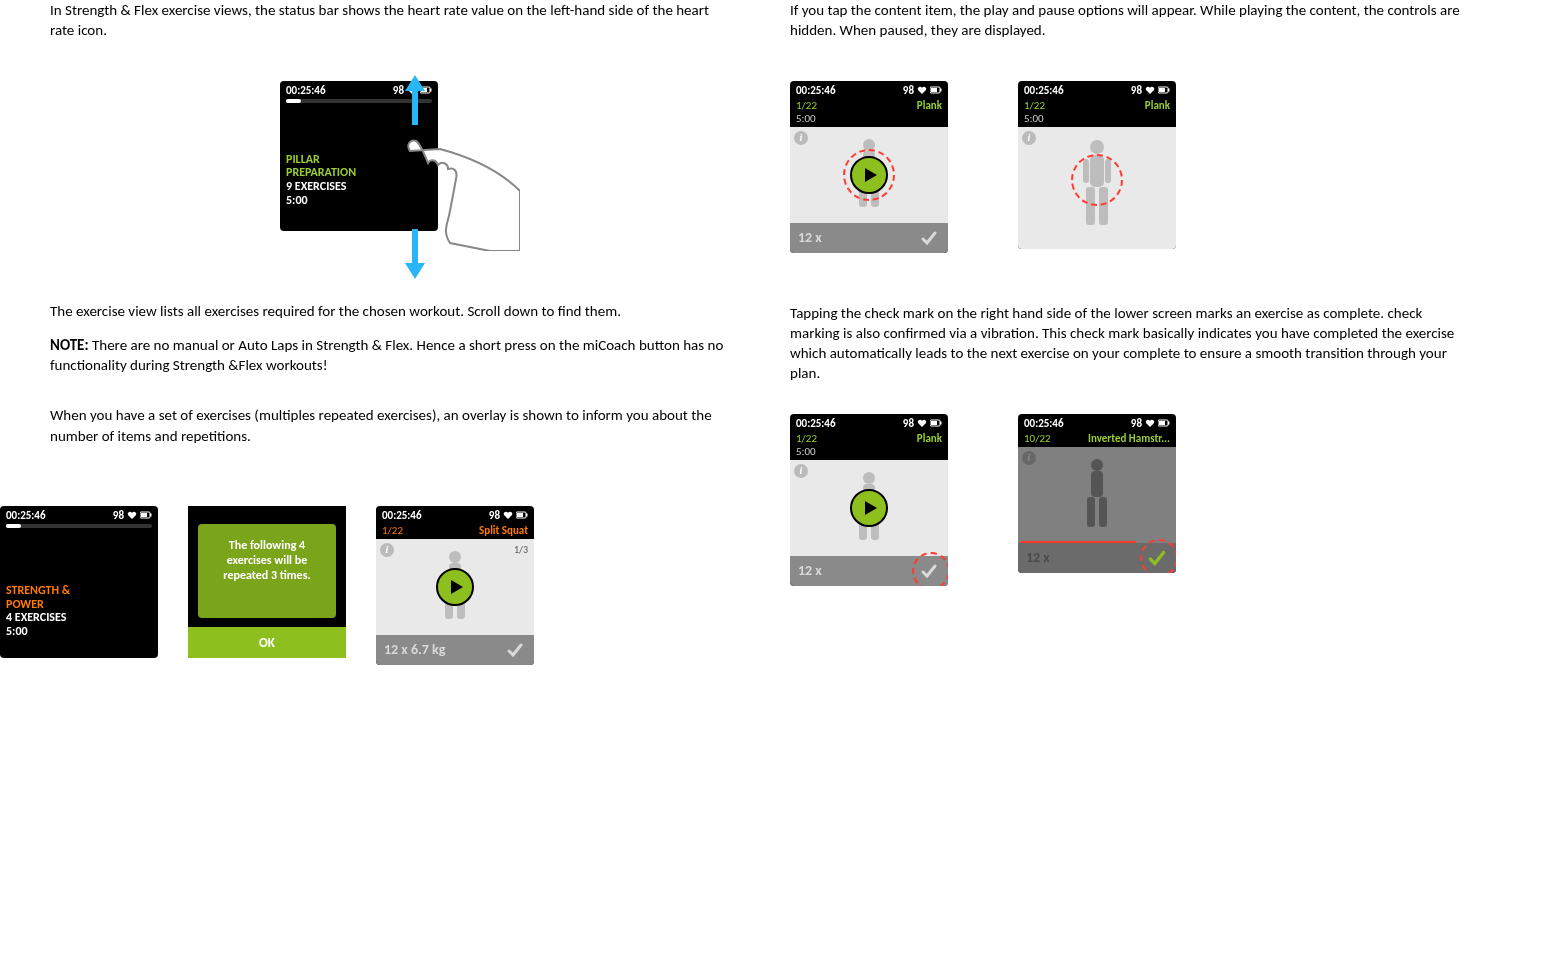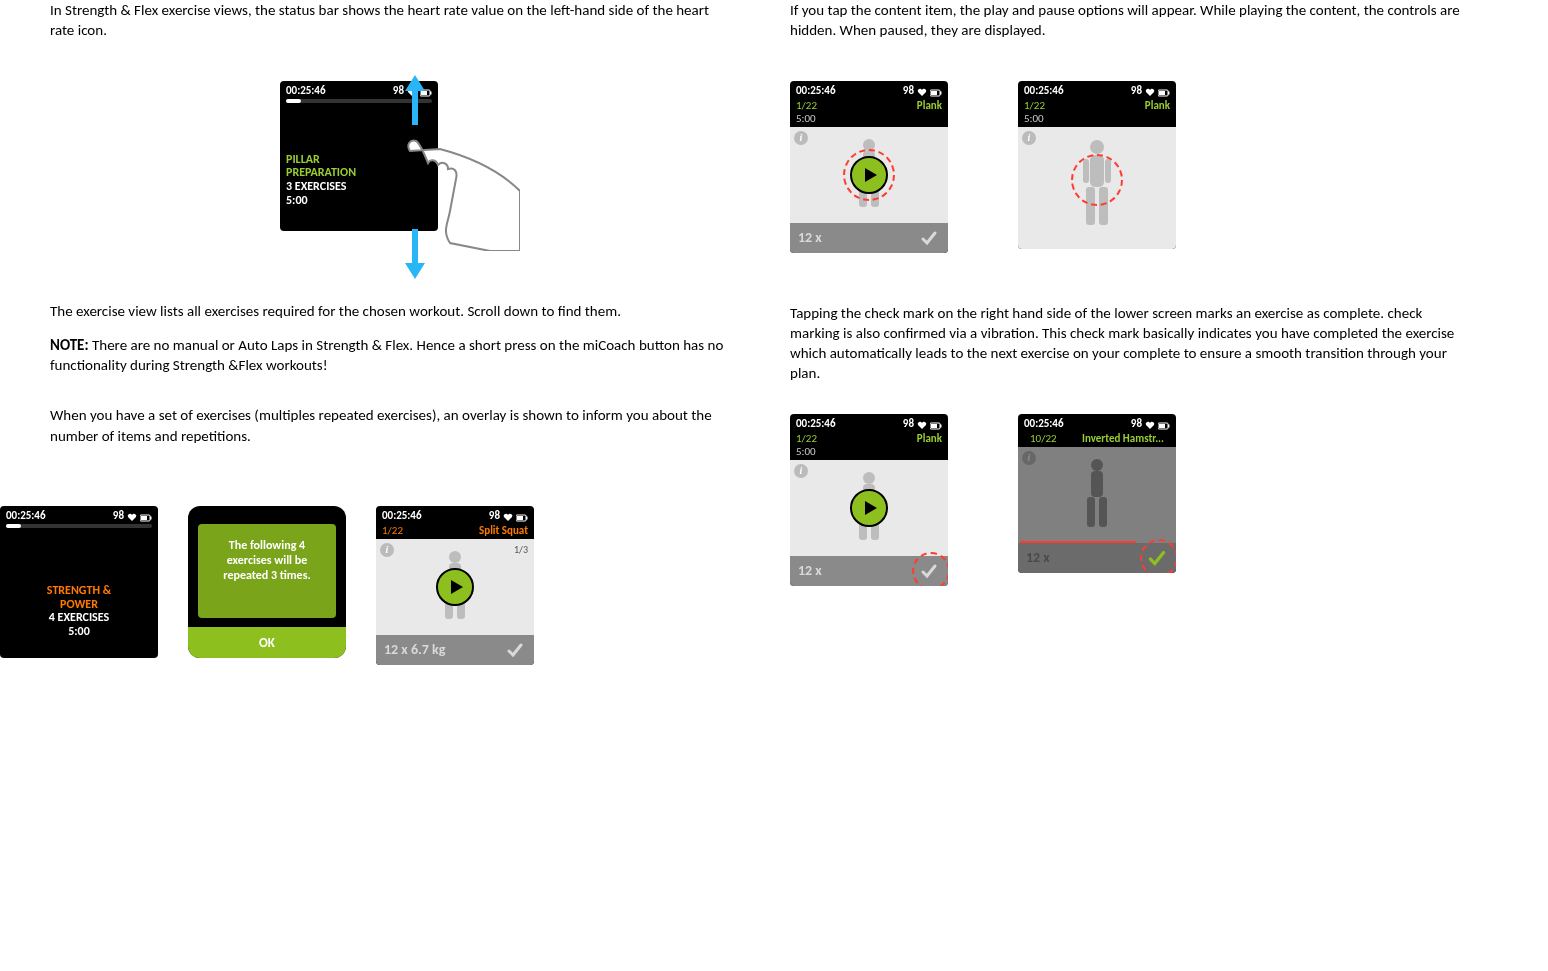--- a/index.html
+++ b/index.html
@@ -48,21 +48,21 @@
     overflow: hidden;
   }
   .statusbar {
     display: flex;
     justify-content: space-between;
     align-items: center;
     padding: 3px 6px 2px;
     font-size: 11px;
     font-weight: bold;
   }
-  .status-right { display: flex; align-items: flex-end; gap: 3px; }
+  .status-right { display: flex; align-items: center; gap: 3px; }
   .heart-icon, .batt-icon {
     display: inline-block;
   }
   .heart-icon svg, .batt-icon svg { display:block; }
   .progressline {
     height: 4px;
     background: #333;
     margin: 0 6px 4px;
     border-radius: 2px;
     position: relative;
@@ -142,21 +142,21 @@
     border-radius:50%;
     pointer-events:none;
   }
   .red-line {
     position:absolute;
     height:2px; background:#ff3b30;
     pointer-events:none;
   }
   
   .overlay-device {
-    width:158px; height:152px; background:#000; border-radius:12px;
+    width:158px; height:152px; background:#000; border-radius:0;
     position:relative; overflow:hidden;
     display:flex; flex-direction:column; justify-content:flex-end;
   }
   .overlay-msg {
     position:absolute; left:10px; right:10px; top:18px; bottom:40px;
     background:#7aa51a; border-radius:4px;
     color:#fff; font-weight:bold; font-size:12px; text-align:center;
     padding:14px 8px; line-height:1.25;
   }
   .overlay-ok {
@@ -219,21 +219,21 @@
                   </svg>
               </span>
             </span>
           </div>
           <div class="progressline">
               <div class="fill" style="width:10%"></div>
             </div>
           <div class="body-area" style="padding-top:46px;">
             <div class="title-line green-txt">PILLAR</div>
             <div class="title-line green-txt">PREPARATION</div>
-            <div class="title-line white-txt">3 EXERCISES</div>
+            <div class="title-line white-txt">9 EXERCISES</div>
             <div class="title-line white-txt">5:00</div>
           </div>
         </div>
         <div class="arrow-stem-up"></div>
         <div class="arrow-head-up"></div>
         <div class="arrow-stem-down"></div>
         <div class="arrow-head-down"></div>
 
         <svg class="hand" viewBox="0 0 150 120">
           <path d="M40 20 C36 14 40 8 46 10 C50 12 54 22 58 32 C60 28 66 28 68 34 C72 30 78 32 78 38 C84 36 88 40 86 48 L80 80 C78 92 72 100 80 112 L120 120 L150 120 L150 60 C130 40 100 26 70 18 Z" fill="#ffffff" stroke="#888" stroke-width="2"></path>
@@ -266,21 +266,21 @@
                   <rect x="0" y="1" width="10" height="6" rx="1" fill="none" stroke="#fff" stroke-width="1"></rect>
                   <rect x="10" y="2.5" width="1.5" height="3" fill="#fff"></rect>
                   <rect x="1" y="2" width="6" height="4" fill="#fff"></rect>
                 </svg>
               </span>
           </span>
         </div>
         <div class="progressline">
             <div class="fill" style="width:10%"></div>
           </div>
-        <div class="body-area" style="padding-top:52px;text-align:center;">
+        <div class="body-area" style="padding-top:52px;">
           <div class="title-line orange-txt">STRENGTH &amp;</div>
           <div class="title-line orange-txt">POWER</div>
           <div class="title-line white-txt">4 EXERCISES</div>
           <div class="title-line white-txt">5:00</div>
         </div>
       </div>
 
       <div class="overlay-device">
         <div class="overlay-msg">The following 4 exercises will be repeated 3 times.</div>
         <div class="overlay-ok">OK</div>
@@ -486,21 +486,21 @@
               </span>
             <span class="batt-icon">
                 <svg width="12" height="8" viewBox="0 0 12 8">
                   <rect x="0" y="1" width="10" height="6" rx="1" fill="none" stroke="#fff" stroke-width="1"></rect>
                   <rect x="10" y="2.5" width="1.5" height="3" fill="#fff"></rect>
                   <rect x="1" y="2" width="6" height="4" fill="#fff"></rect>
                 </svg>
               </span>
           </span>
         </div>
-        <div style="display:flex;justify-content:space-between;padding:0 12px 2px;font-size:11px;">
+        <div style="display:flex;justify-content:space-between;padding:0 6px 2px;font-size:11px;">
           <span class="green-txt">10/22</span>
           <span class="green-txt b" style="max-width:100px;white-space:nowrap;overflow:hidden;text-overflow:ellipsis;">Inverted Hamstr...</span>
         </div>
         <div class="content-area dimmed">
           <span class="info-dot">i</span>
           <svg class="grey-figure" width="40" height="80" viewBox="0 0 40 80">
               <circle cx="20" cy="10" r="6" fill="#9a9a9a"></circle>
               <rect x="14" y="16" width="12" height="26" rx="4" fill="#9a9a9a"></rect>
               <rect x="10" y="42" width="8" height="30" rx="3" fill="#9a9a9a"></rect>
               <rect x="22" y="42" width="8" height="30" rx="3" fill="#9a9a9a"></rect>

